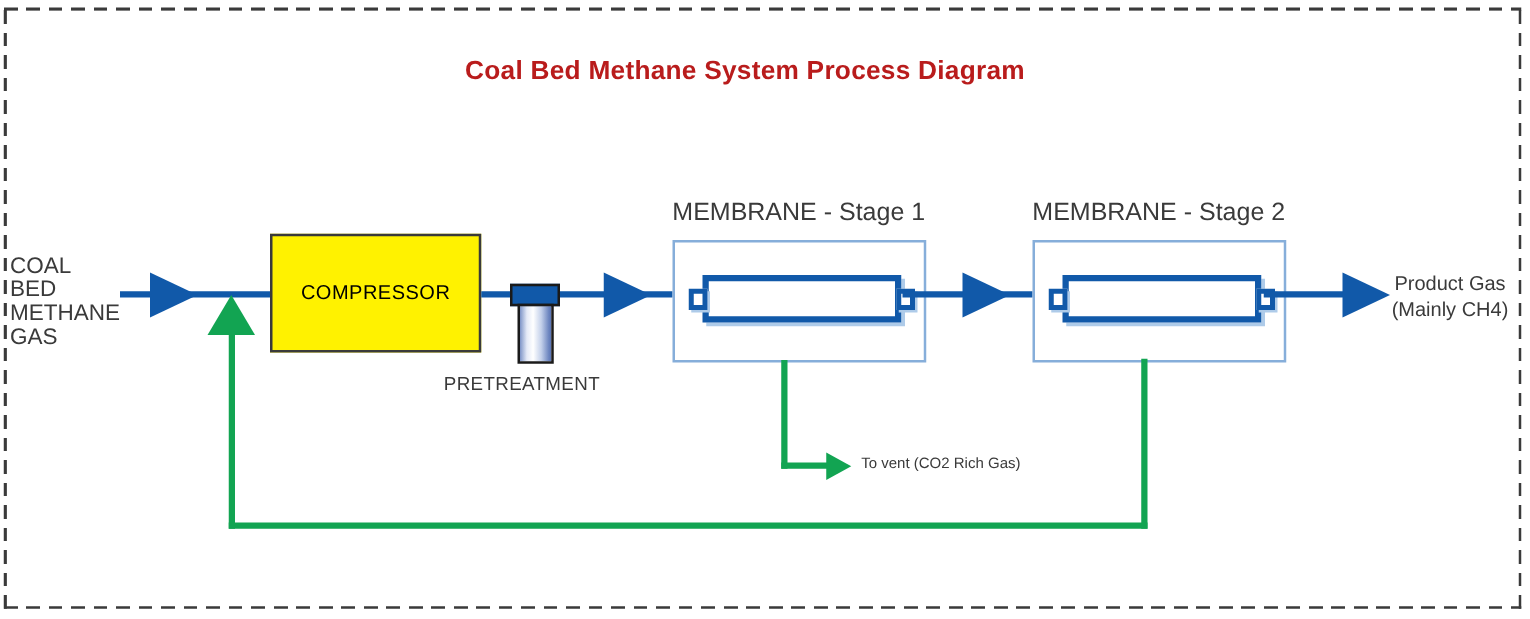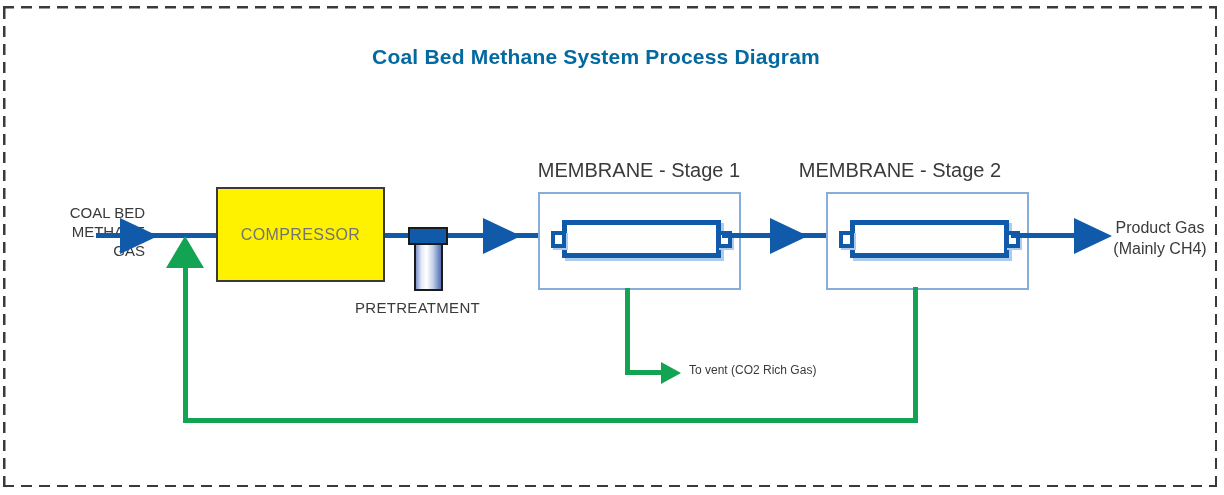--- a/index.html
+++ b/index.html
@@ -14,60 +14,60 @@
     left:3px;top:6px;width:1214px;height:481px;
     background:
       repeating-linear-gradient(90deg,#3a3a3a 0 11px,transparent 11px 18px) left top / 100% 2.5px no-repeat,
       repeating-linear-gradient(90deg,#3a3a3a 0 11px,transparent 11px 18px) left bottom / 100% 2.5px no-repeat,
       repeating-linear-gradient(0deg,#3a3a3a 0 11px,transparent 11px 18px) left top / 2.5px 100% no-repeat,
       repeating-linear-gradient(0deg,#3a3a3a 0 11px,transparent 11px 18px) right top / 2.5px 100% no-repeat;
   }
 
   .title{
     left:0;top:45px;width:1192px;text-align:center;
-    font-size:21px;font-weight:bold;color:#0369a1;letter-spacing:.2px;
+    font-size:21px;font-weight:bold;color:#b91c1c;letter-spacing:.2px;
   }
 
   .multiline{white-space:pre-line;}
 
-  .feed-label{left:8px;top:203px;width:90px;text-align:right;font-size:15px;line-height:19px;margin-left:47px;}
+  .feed-label{left:8px;top:203px;width:90px;text-align:left;font-size:18px;line-height:19px;}
 
   
   .pipe{height:5px;background:#1159A9;top:233px;}
   .pipe-1{left:96px;width:122px;}
   .pipe-2{left:385px;width:173px;}
   .pipe-3{left:722px;width:122px;}
   .pipe-4{left:1011px;width:70px;}
 
   
   .barrow{width:0;height:0;border-top:18px solid transparent;border-bottom:18px solid transparent;border-left:38px solid #1159A9;top:218px;}
   .barrow-1{left:120px;}
   .barrow-2{left:483px;}
   .barrow-3{left:770px;}
   .barrow-4{left:1074px;}
 
   .compressor{
     left:216px;top:187px;width:169px;height:95px;background:#FFF200;
     border:2.5px solid #3a3a3a;display:flex;align-items:center;justify-content:center;
-    font-size:16px;color:#737373;letter-spacing:.4px;
+    font-size:16px;color:#000000;letter-spacing:.4px;
   }
 
   .pre-cap{left:408px;top:227px;width:40px;height:18px;background:#1159A9;border:2px solid #1a1a1a;}
   .pre-body{
     left:414px;top:243px;width:29px;height:48px;border:2px solid #1a1a1a;
     background:linear-gradient(to right,#7e95c8 0%,#e4eaf7 22%,#ffffff 42%,#c3d0ea 68%,#6d86c0 92%,#5a74b5 100%);
   }
   .pre-label{left:355px;top:299px;width:150px;text-align:left;font-size:15px;letter-spacing:.3px;}
 
   .mem-box{top:192px;width:203px;height:98px;background:#ffffff;border:2px solid #86AEDA;}
   .mem-box-1{left:538px;}
   .mem-box-2{left:826px;}
   .mem-label{top:159px;width:220px;text-align:center;font-size:20px;}
   .mem-label-1{left:529px;}
-  .mem-label-2{left:790px;}
+  .mem-label-2{left:817px;}
 
   .module{position:absolute;left:22px;top:26px;width:159px;height:38px;background:#ffffff;
     border:5px solid #1159A9;box-shadow:3px 3px 0 0 #AECBE9;box-sizing:border-box;}
   .tab{position:absolute;width:15px;height:17px;background:#ffffff;border:4px solid #1159A9;
     box-shadow:2px 2px 0 0 #AECBE9;box-sizing:border-box;top:37px;}
   .tab-left{left:11px;}
   .tab-right{left:177px;}
 
   
   .green{background:#12A452;}

